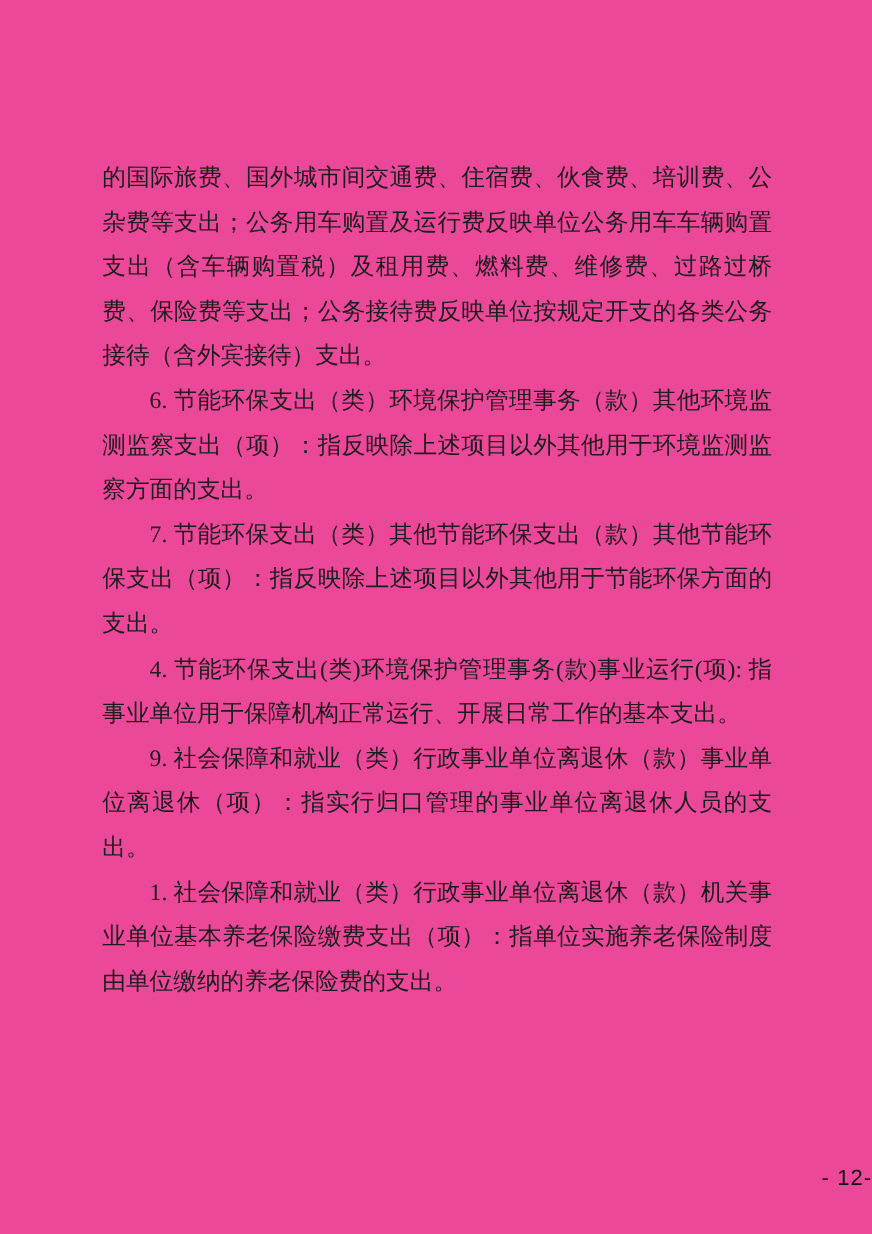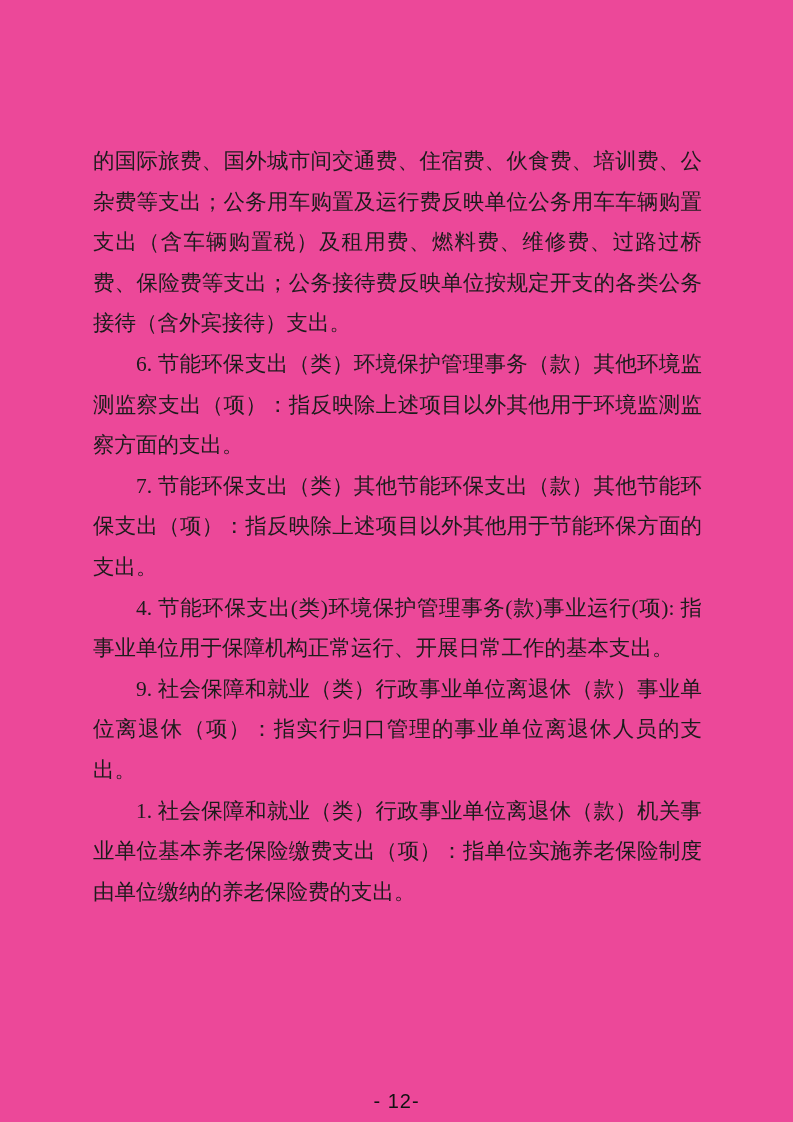--- a/index.html
+++ b/index.html
@@ -35,24 +35,24 @@
     text-justify: inter-ideograph;
     word-break: break-all;
     overflow-wrap: break-word;
     color: #1c1c1c;
   }
   .para.indent {
     text-indent: 2em;
   }
   .page-footer {
     position: absolute;
-    top: 1090px;
+    top: 1060px;
     left: 0;
     width: 100%;
-    text-align: center;
+    text-align: right;
   }
   .page-number {
     font-family: "Liberation Sans", "DejaVu Sans", sans-serif;
     font-size: 20px;
     letter-spacing: 1px;
     color: #111111;
   }
 </style>
 </head>
 <body>

